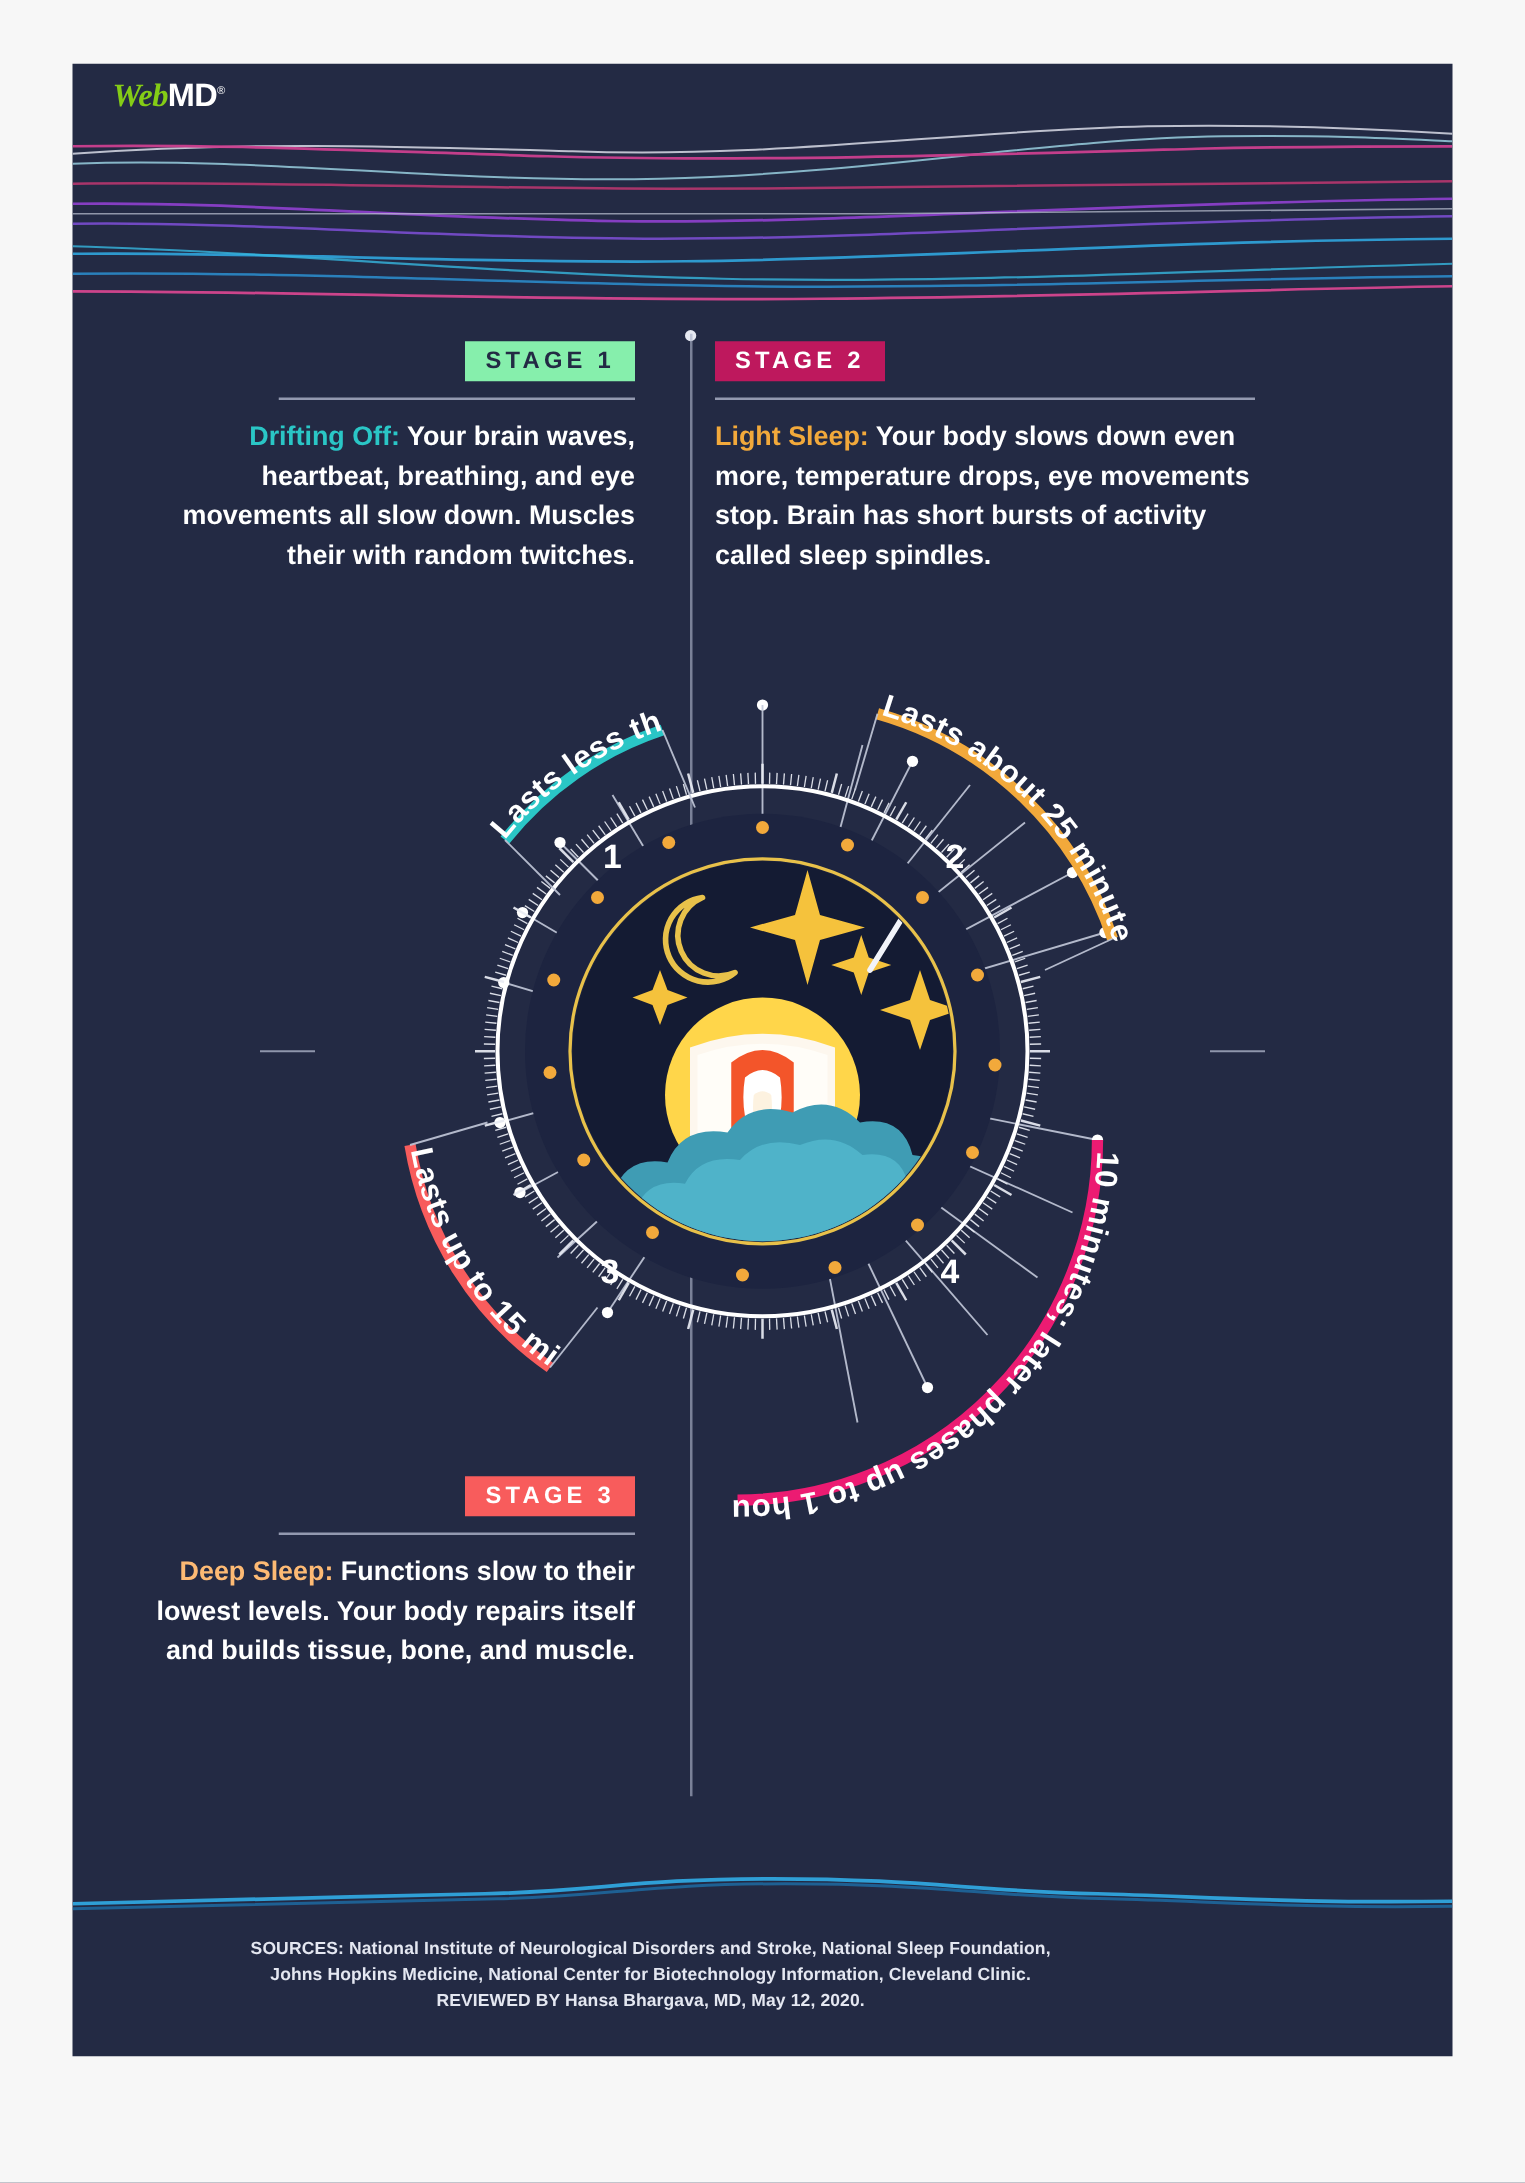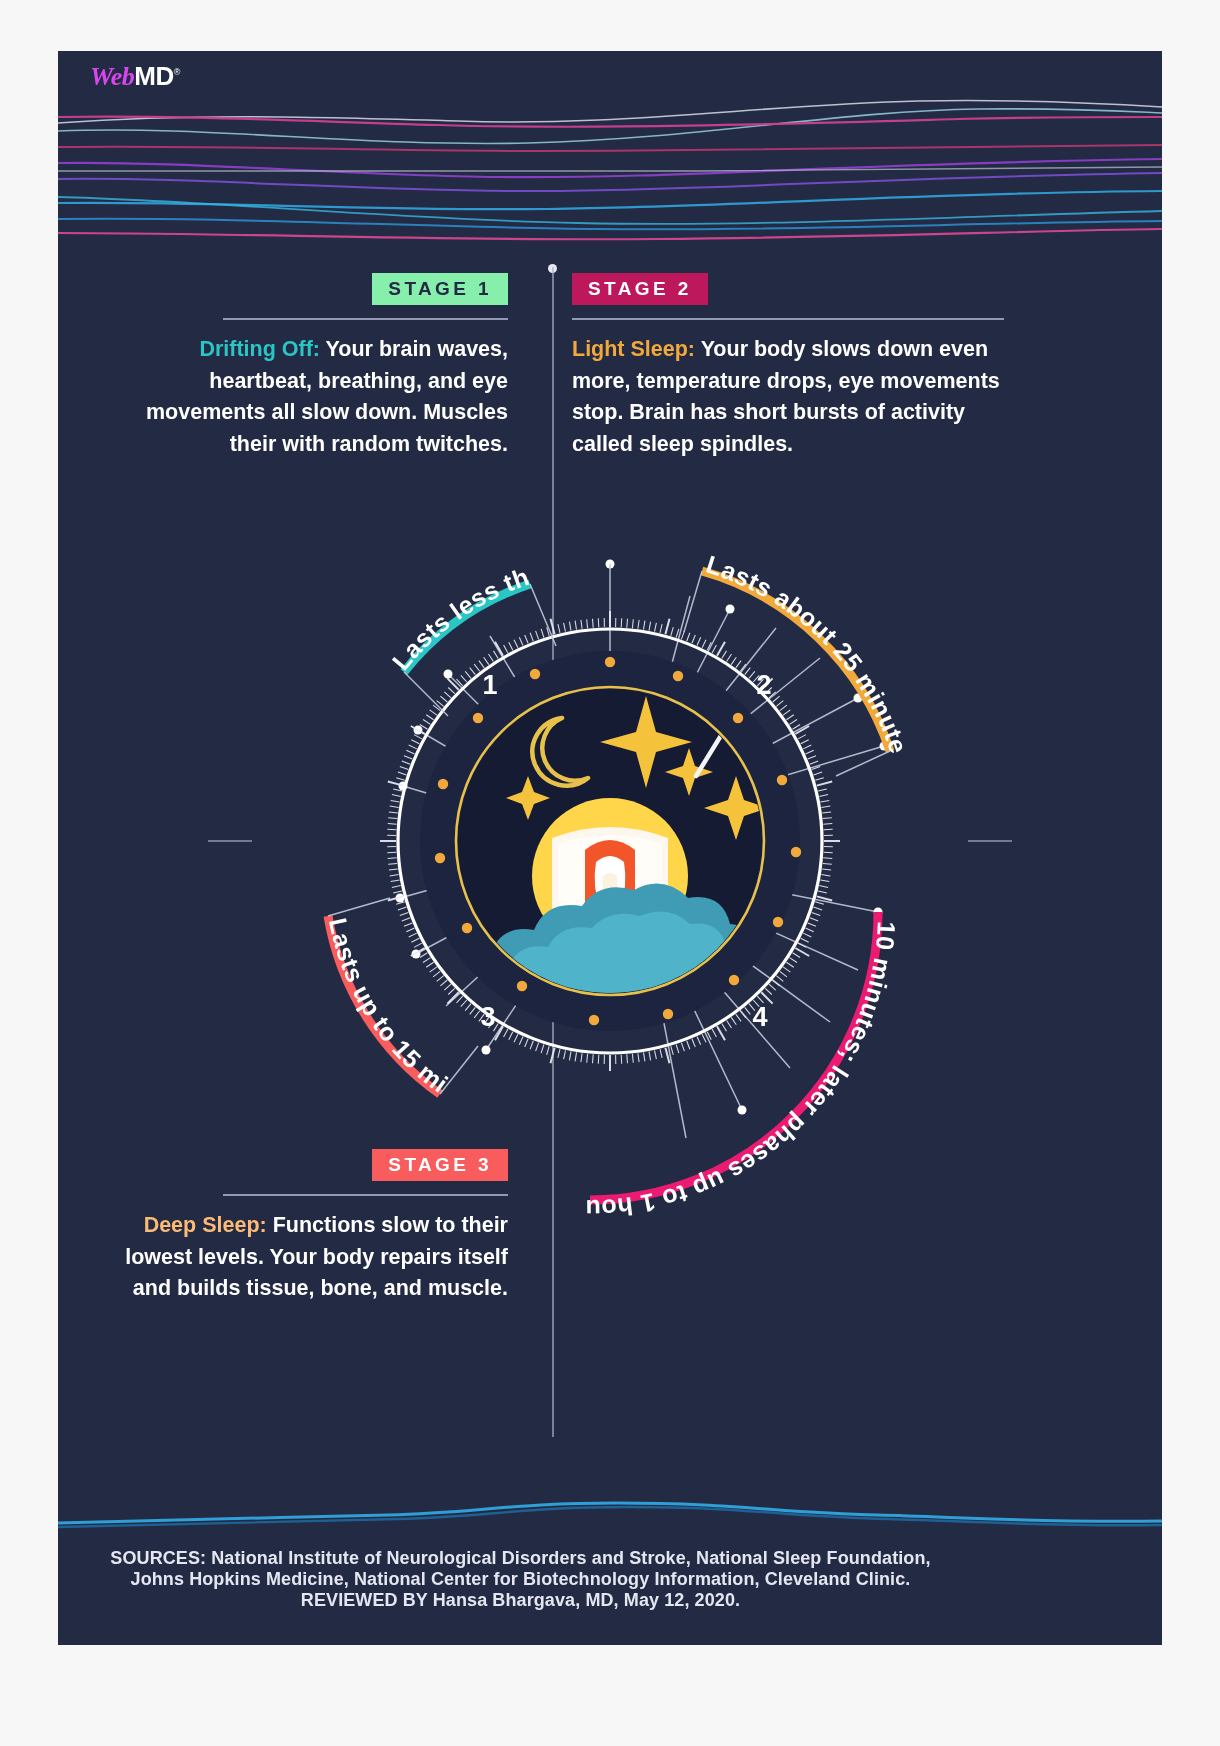--- a/index.html
+++ b/index.html
@@ -11,21 +11,21 @@
     position:absolute;left:58px;top:51px;width:1104px;height:1594px;
     background:#232a44;overflow:hidden;
   }
   
   .hdr-waves{position:absolute;left:0;top:0;width:1104px;height:200px;}
   
   .logo{
     position:absolute;left:32px;top:10px;font-size:26px;letter-spacing:-.5px;
     white-space:nowrap;
   }
-  .logo .web{color:#d946ef;font-style:italic;font-weight:700;
+  .logo .web{color:#84cc16;font-style:italic;font-weight:700;
     font-family:"Liberation Serif", serif;}
   .logo .md{color:#ffffff;font-weight:700;font-family:"Liberation Sans",sans-serif;}
   .logo .tm{color:#ffffff;font-size:9px;vertical-align:super;}
   
   .title{
     position:absolute;left:0;top:48px;width:1104px;text-align:center;
     color:#ffffff;font-weight:700;font-size:62px;line-height:70px;
     letter-spacing:1.5px;z-index:3;
     text-shadow:0 0 8px rgba(35,42,68,.9), 0 0 14px rgba(35,42,68,.8);
   }
@@ -51,21 +51,21 @@
         border-radius:50%;background:#e6e9f2;}
   
   .dial{position:absolute;left:132px;top:395px;width:840px;height:790px;}
   
   .curvelbl{font-family:"Liberation Sans",sans-serif;font-weight:700;
             fill:#ffffff;font-size:25px;letter-spacing:.4px;}
   
   .footwave{position:absolute;left:0;bottom:106px;width:1104px;height:46px;}
   .sources{
     position:absolute;left:0;bottom:34px;width:925px;text-align:center;
-    color:#e4e7f1;font-size:18px;line-height:21px;font-weight:700;
+    color:#e4e7f1;font-size:14px;line-height:21px;font-weight:700;
     letter-spacing:.1px;
   }
 </style>
 </head>
 <body>
 
 <div id="poster">
 
   <svg class="hdr-waves" viewBox="0 0 1104 200" preserveAspectRatio="none">
     <path d="M0,72 C140,62 260,66 400,70 C560,76 700,54 860,50 C960,48 1040,52 1104,56" stream="" fill="none" stroke="#d8dbe6" stroke-width="1.6" opacity=".85"></path>
@@ -97,21 +97,21 @@
   </div>
 
   <div class="panel right" style="left:514px;top:222px;width:432px;">
     <div class="badge" style="background:#be185d;color:#ffffff;">STAGE 2</div>
     <div class="rule" style="width:432px;"></div>
     <p><span class="lead" style="color:#f2a93b">Light Sleep:</span>
        <span>Your body slows down even more, temperature drops, eye movements stop. Brain has short bursts of activity called sleep spindles.</span></p>
   </div>
 
   <div class="panel left" style="left:50px;top:1098px;">
-    <div class="badge" style="background:#f85c5c;color:#ffffff;">STAGE 3</div>
+    <div class="badge" style="background:#f85c5c;color:#ffffff;margin-top:32px;">STAGE 3</div>
     <div class="rule" style="margin-left:115px;"></div>
     <p><span class="lead" style="color:#fdba74">Deep Sleep:</span>
        <span>Functions slow to their lowest levels. Your body repairs itself and builds tissue, bone, and muscle.</span></p>
   </div>
 
 
   <svg class="dial" viewBox="0 0 840 790">
     <defs>
       <radialGradient id="glow" cx="50%" cy="50%" r="50%">
         <stop offset="0%" stop-color="#ffd54a" stop-opacity="1"></stop>

